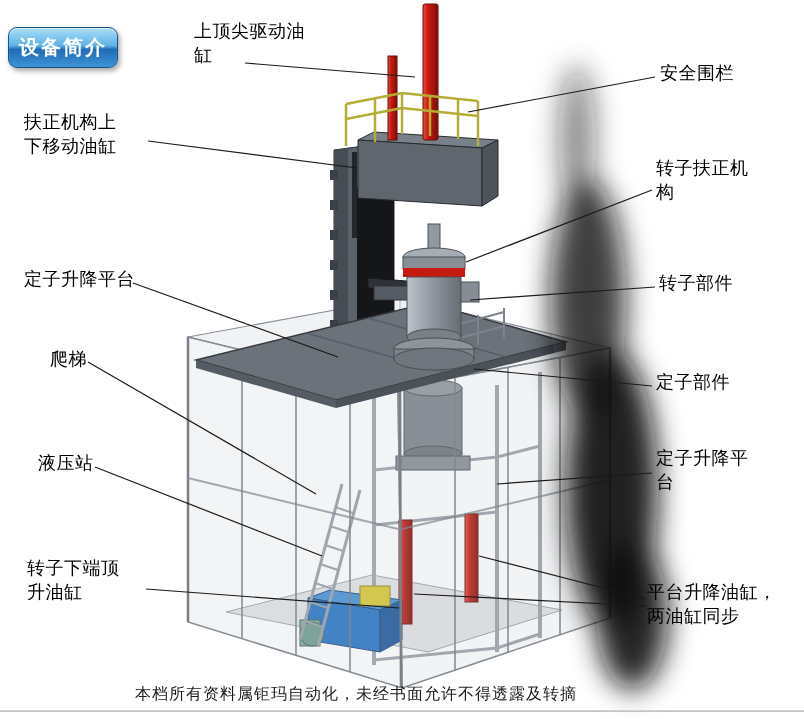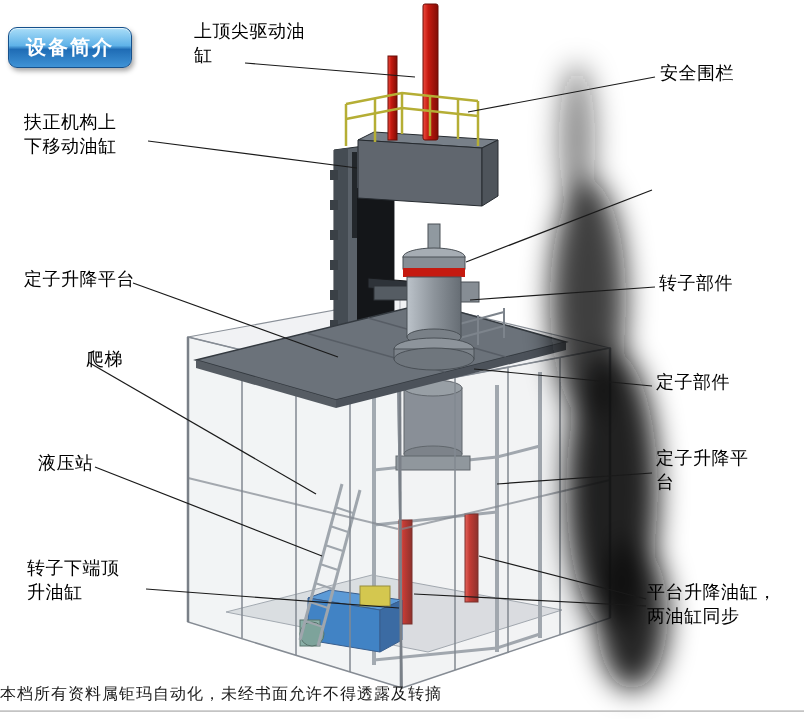--- a/index.html
+++ b/index.html
@@ -9,29 +9,29 @@
     background:#ffffff; overflow:hidden;
   }
   .stage { position:relative; width:804px; height:719px; background:#ffffff; overflow:hidden; }
   .scene { position:absolute; left:0; top:0; z-index:1; }
   .label {
     position:absolute; z-index:3; font-size:18px; line-height:1.32;
     color:#000; letter-spacing:0.5px;
   }
   .badge {
     position:absolute; left:8px; top:27px; z-index:3;
-    padding:6px 17px; font-size:20px; font-weight:bold; color:#ffffff;
+    padding:6px 10px; font-size:20px; font-weight:bold; color:#ffffff;
     font-family:"Liberation Sans","DejaVu Sans",sans-serif; letter-spacing:2px;
     background:linear-gradient(180deg,#aadef8 0%,#5fb2e8 45%,#1f6cb5 55%,#3f93d6 100%);
     border:1px solid #16518c; border-radius:9px;
     box-shadow:2px 3px 5px rgba(0,0,0,0.35), inset 0 1px 1px rgba(255,255,255,0.7);
   }
   .footer {
     position:absolute; left:0; top:684px; width:712px; z-index:3;
-    font-size:16px; color:#1a1a1a; letter-spacing:1px;
+    text-align:center; font-size:16px; color:#1a1a1a; letter-spacing:1px;
   }
   .bottom-rule {
     position:absolute; left:0; top:710px; width:804px; height:2px; z-index:2;
     background:linear-gradient(180deg,#d9d9d9,#bdbdbd);
   }
 </style>
 </head>
 <body>
 
 <div class="stage">
@@ -209,23 +209,24 @@
       <line x1="646" y1="599" x2="479" y2="556"></line>
       <line x1="646" y1="606" x2="414" y2="594"></line>
     </g>
   </svg>
 
   <div class="badge">设备简介</div>
 
   <div class="label" style="left:194px; top:20px;  width:112px;">上顶尖驱动油缸</div>
   <div class="label" style="left:660px; top:62px;">安全围栏</div>
   <div class="label" style="left:24px;  top:111px; width:95px;">扶正机构上下移动油缸</div>
+  <div class="label" style="left:656px; top:157px; width:95px;">转子扶正机构</div>
   <div class="label" style="left:24px;  top:268px;">定子升降平台</div>
   <div class="label" style="left:659px; top:272px;">转子部件</div>
-  <div class="label" style="left:50px;  top:348px;margin-left:36px;">爬梯</div>
+  <div class="label" style="left:50px;  top:348px;">爬梯</div>
   <div class="label" style="left:656px; top:371px;">定子部件</div>
   <div class="label" style="left:38px;  top:452px;">液压站</div>
   <div class="label" style="left:656px; top:447px; width:95px;">定子升降平台</div>
   <div class="label" style="left:27px;  top:557px; width:95px;">转子下端顶升油缸</div>
   <div class="label" style="left:647px; top:581px; width:130px;">平台升降油缸，两油缸同步</div>
 
   <div class="footer">本档所有资料属钜玛自动化，未经书面允许不得透露及转摘</div>
   <div class="bottom-rule"></div>
 </div>
 

